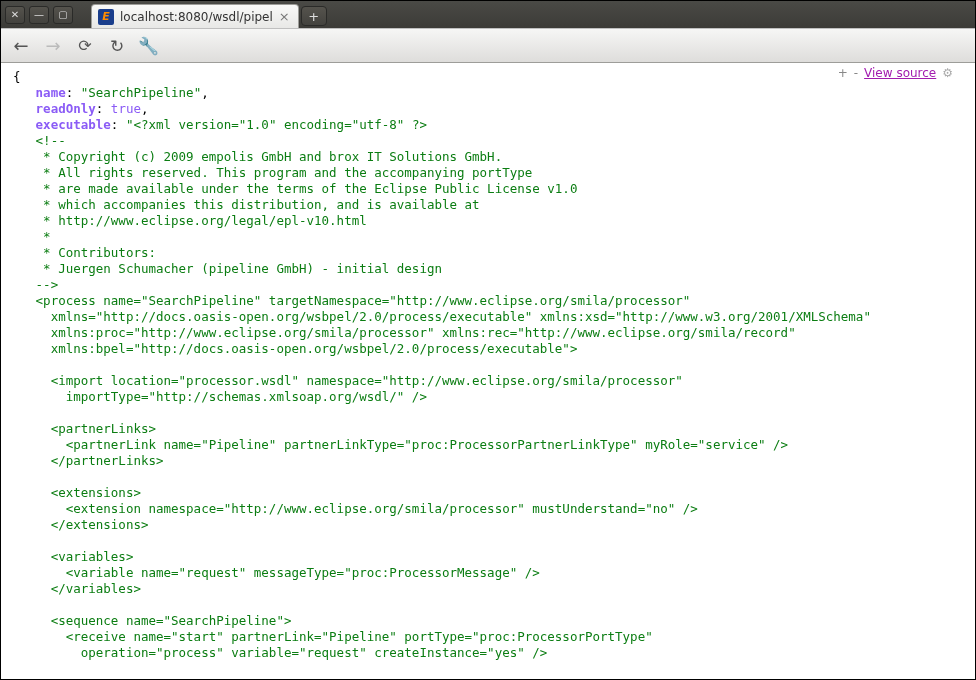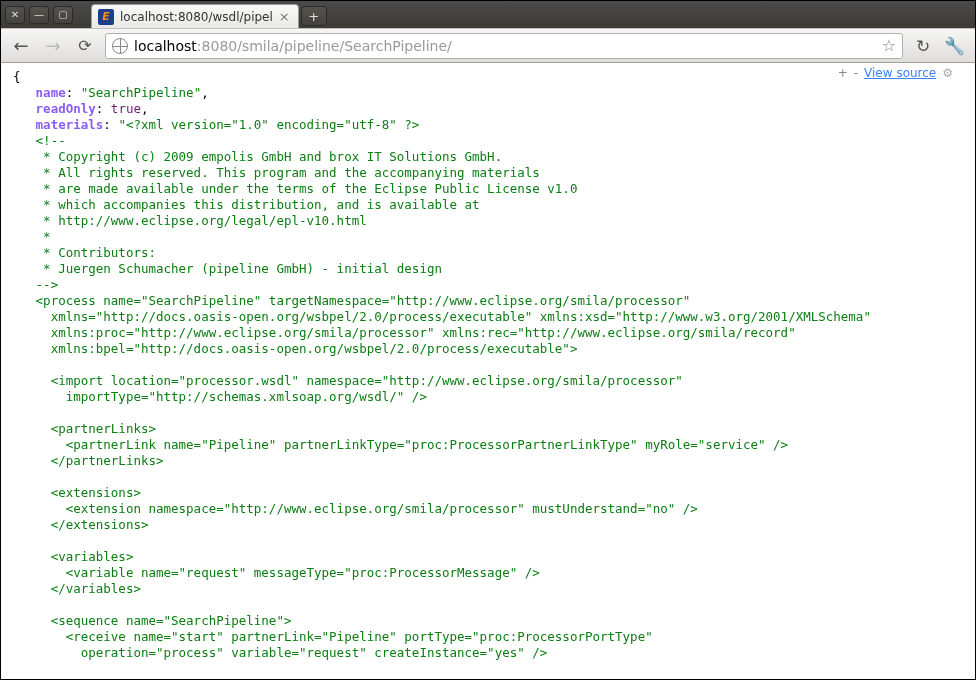--- a/index.html
+++ b/index.html
@@ -109,33 +109,33 @@
     overflow:auto;
     position:relative;
   }
   .json-tools {
     position:absolute; top:2px; right:18px;
     font-size:12px; color:#888;
     display:flex; gap:6px; align-items:center;
     background:rgba(255,255,255,0.9);
     padding:1px 4px;
   }
-  .json-tools a { color:#3b82f6; text-decoration:underline; cursor:pointer;}
+  .json-tools a { color:#a21caf; text-decoration:underline; cursor:pointer;}
   .json-tools .gear { color:#aaa; cursor:pointer;}
   pre.json {
     font-family: "DejaVu Sans Mono", Consolas, monospace;
     font-size: 12.5px;
     line-height: 16px;
     padding: 6px 12px 20px 12px;
     white-space: pre;
     color:#000;
   }
   .k { color:#8b5cf6; font-weight:bold; }
   .s { color:#0b7d12; }
-  .b { color:#701a75; }
+  .b { color:#8b5cf6; }
   .p { color:#000; }
   .content::-webkit-scrollbar { width:15px; }
   .content::-webkit-scrollbar-track { background:#f0f0ee; border-left:1px solid #d0d0ce;}
   .content::-webkit-scrollbar-thumb { background:#c6c6c4; border:1px solid #a8a8a6; border-radius:2px;}
 </style>
 </head>
 <body>
 
 <div class="window">
 
@@ -150,45 +150,38 @@
       <span>localhost:8080/wsdl/pipel</span>
       <span class="close-x">×</span>
     </div>
     <div class="newtab">+</div>
   </div>
 
   <div class="toolbar">
     <div class="nav-btn nav-back">←</div>
     <div class="nav-btn nav-fwd">→</div>
     <div class="nav-btn reload">⟳</div>
-    <div class="omnibox">
-      <span class="globe"></span>
-      <span class="url-text">
-        <span class="host">localhost</span><span>:8080/smila/pipeline/SearchPipeline/</span>
-      </span>
-      <span class="star">☆</span>
-    </div>
     <div class="tool-icon">↻</div>
     <div class="tool-icon">🔧</div>
   </div>
 
   <div class="content">
     <div class="json-tools">
       <span>+</span>
       <span>-</span>
       <a>View source</a>
       <span class="gear">⚙</span>
     </div>
     <pre class="json" id="json-pre"><span class="p">{</span>
    <span class="k">name</span><span class="p">: </span><span class="s">"SearchPipeline"</span><span class="p">,</span>
    <span class="k">readOnly</span><span class="p">: </span><span class="b">true</span><span class="p">,</span>
-   <span class="k">materials</span><span class="p">: </span><span class="s">"&lt;?xml version="1.0" encoding="utf-8" ?&gt;</span>
+   <span class="k">executable</span><span class="p">: </span><span class="s">"&lt;?xml version="1.0" encoding="utf-8" ?&gt;</span>
    <span class="s">&lt;!--</span>
    <span class="s"> * Copyright (c) 2009 empolis GmbH and brox IT Solutions GmbH.</span>
-   <span class="s"> * All rights reserved. This program and the accompanying materials</span>
+   <span class="s"> * All rights reserved. This program and the accompanying portType</span>
    <span class="s"> * are made available under the terms of the Eclipse Public License v1.0</span>
    <span class="s"> * which accompanies this distribution, and is available at</span>
    <span class="s"> * http://www.eclipse.org/legal/epl-v10.html</span>
    <span class="s"> *</span>
    <span class="s"> * Contributors:</span>
    <span class="s"> * Juergen Schumacher (pipeline GmbH) - initial design</span>
    <span class="s">--&gt;</span>
    <span class="s">&lt;process name="SearchPipeline" targetNamespace="http://www.eclipse.org/smila/processor"</span>
    <span class="s">  xmlns="http://docs.oasis-open.org/wsbpel/2.0/process/executable" xmlns:xsd="http://www.w3.org/2001/XMLSchema"</span>
    <span class="s">  xmlns:proc="http://www.eclipse.org/smila/processor" xmlns:rec="http://www.eclipse.org/smila/record"</span>

